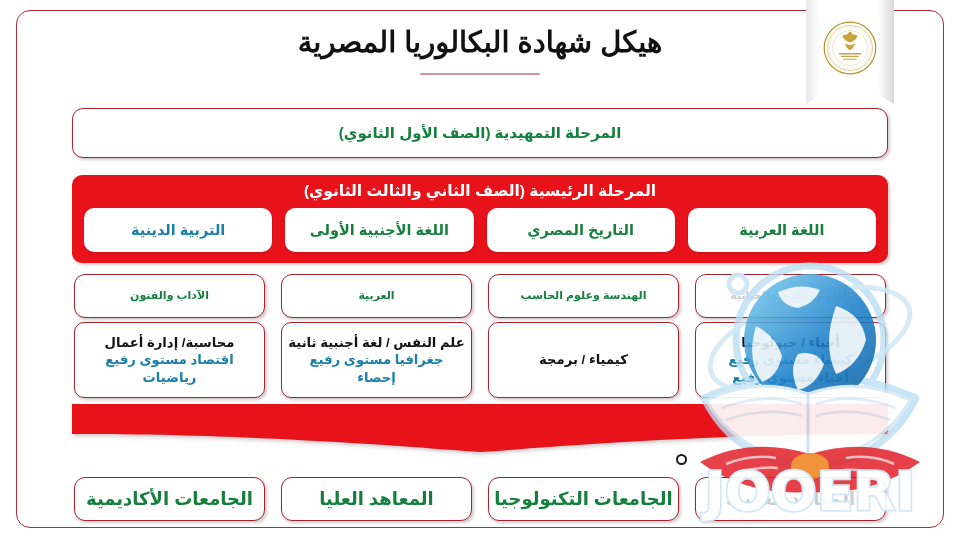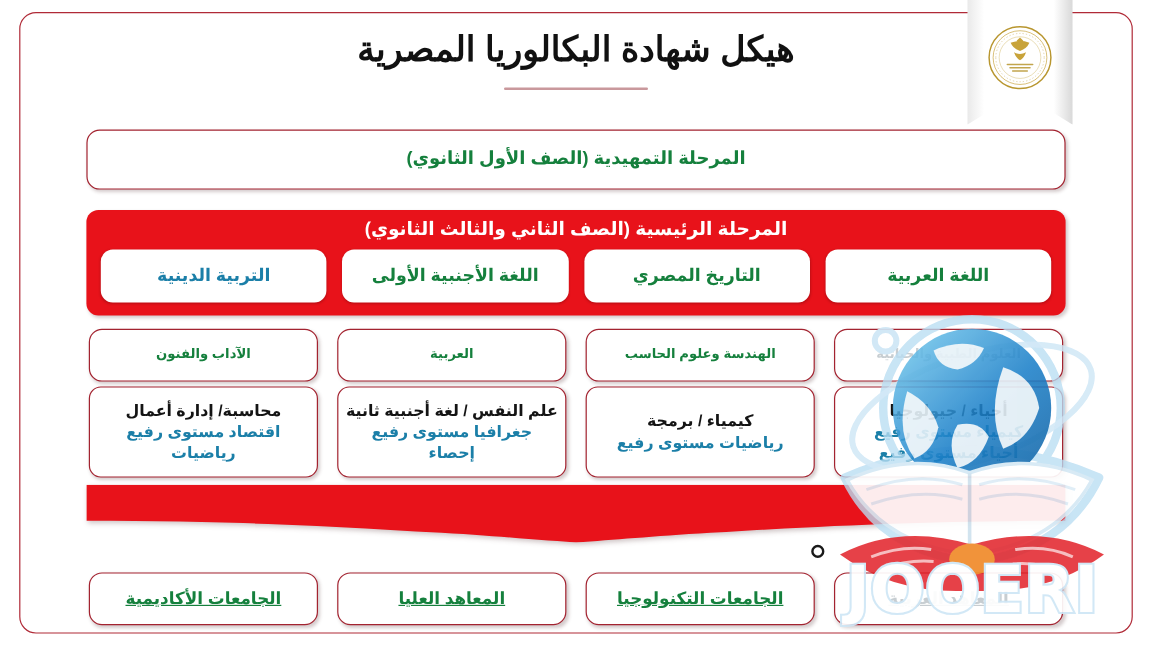--- a/index.html
+++ b/index.html
@@ -153,21 +153,21 @@
     box-sizing:border-box;
   }
 
   
   #outcomes-row{
     position:absolute;
     left:74px;right:74px;top:477px;height:44px;
     display:flex;flex-direction:row;gap:16px;
   }
   #outcomes-row .pill{flex:1 1 0;}
-  #outcomes-row .pill-text{font-size:14px;text-decoration:underline;}
+  #outcomes-row .pill-text{font-size:18px;}
   .obscured .pill-text{
     color:#9aa6ad;
     opacity:.55;
   }
 
   
   #ribbon{
     position:absolute;
     left:806px;top:0;
     width:88px;height:104px;
@@ -249,21 +249,20 @@
   <div id="details-row">
 
     <div class="pill obscured">
       <span class="detail-line">أحياء / جيولوجيا</span>
       <span class="detail-line sub">كيمياء مستوى رفيع</span>
       <span class="detail-line sub">أحياء مستوى رفيع</span>
     </div>
 
     <div class="pill">
       <span class="detail-line">كيمياء / برمجة</span>
-      <span class="detail-line sub">رياضيات مستوى رفيع</span>
     </div>
 
     <div class="pill">
       <span class="detail-line">علم النفس / لغة أجنبية ثانية</span>
       <span class="detail-line sub">جغرافيا مستوى رفيع</span>
       <span class="detail-line sub">إحصاء</span>
     </div>
 
     <div class="pill">
       <span class="detail-line">محاسبة/ إدارة أعمال</span>

